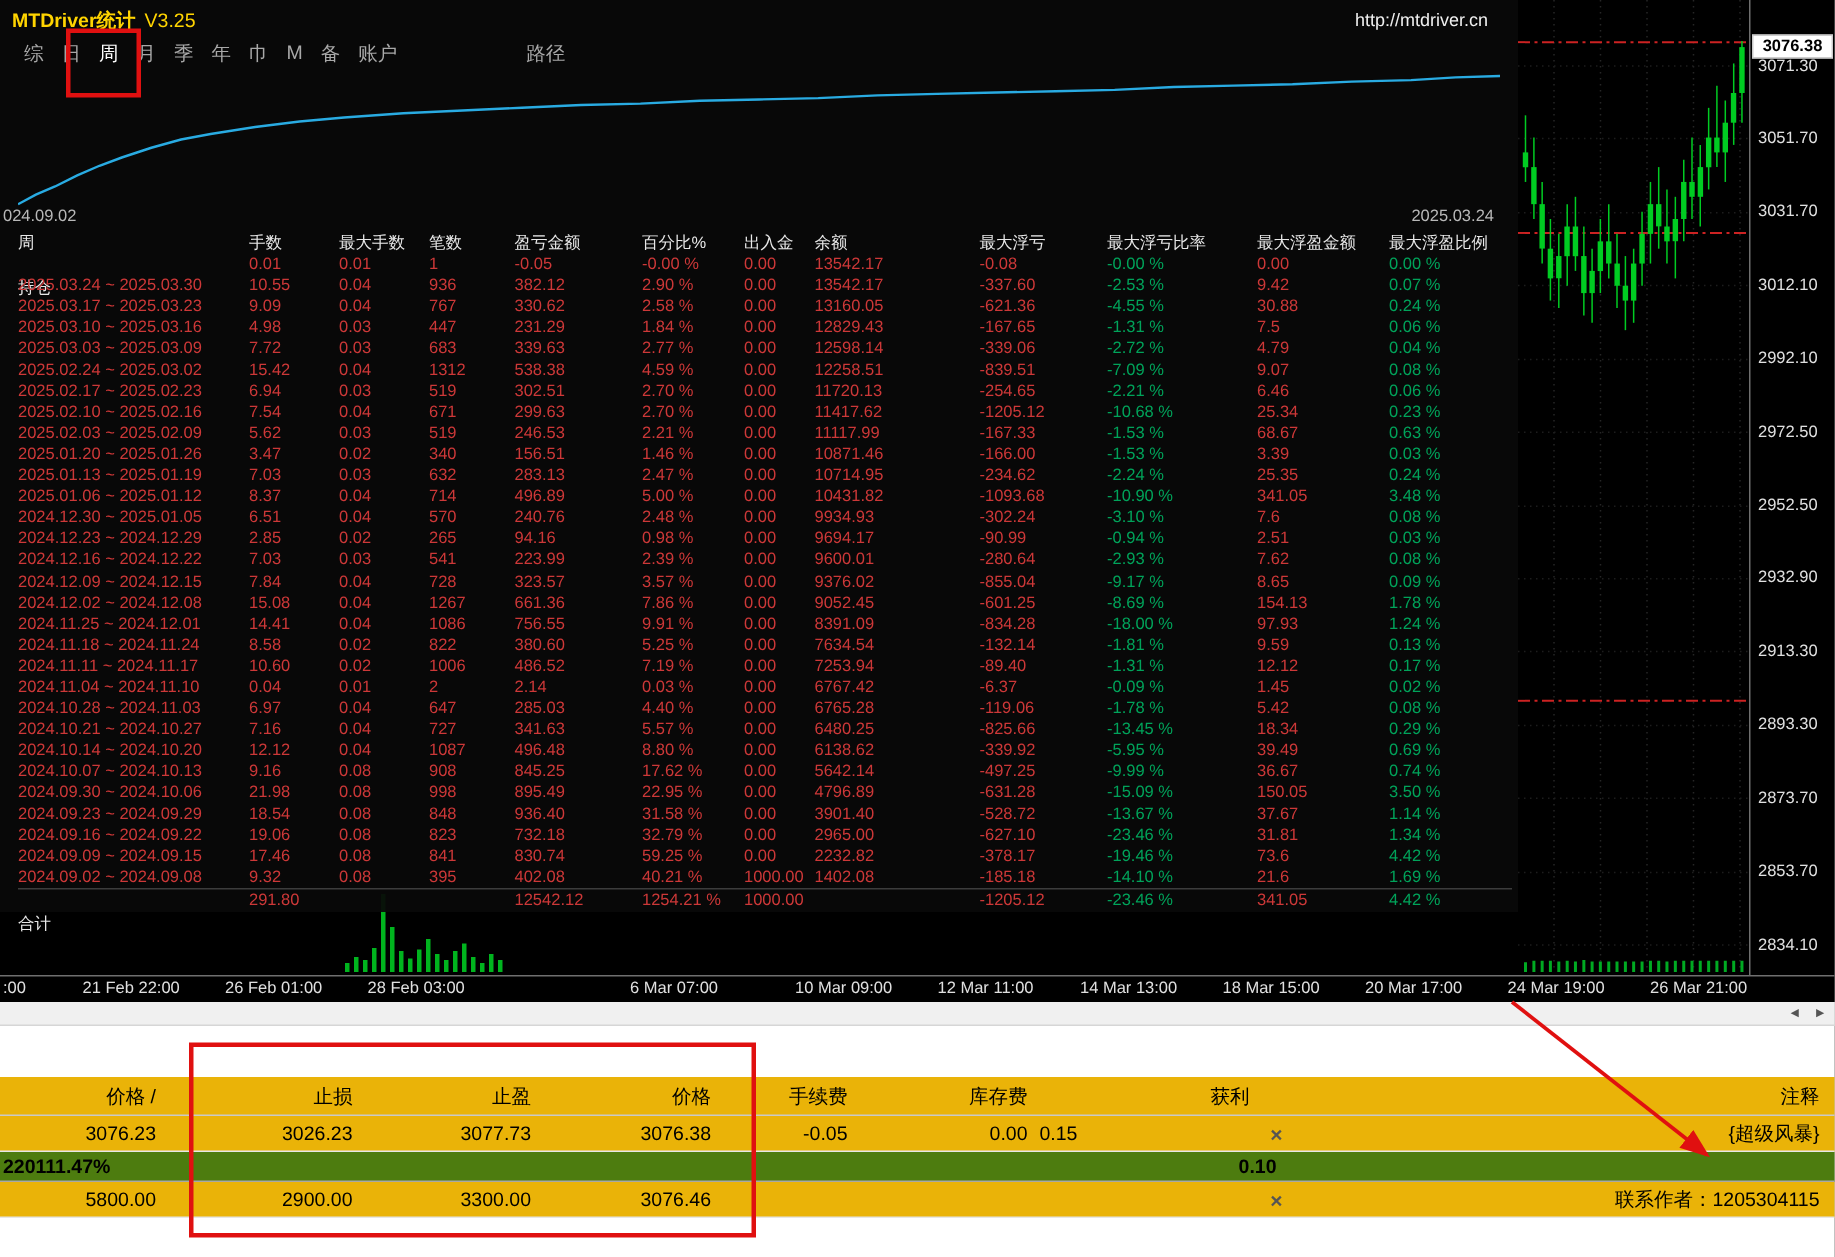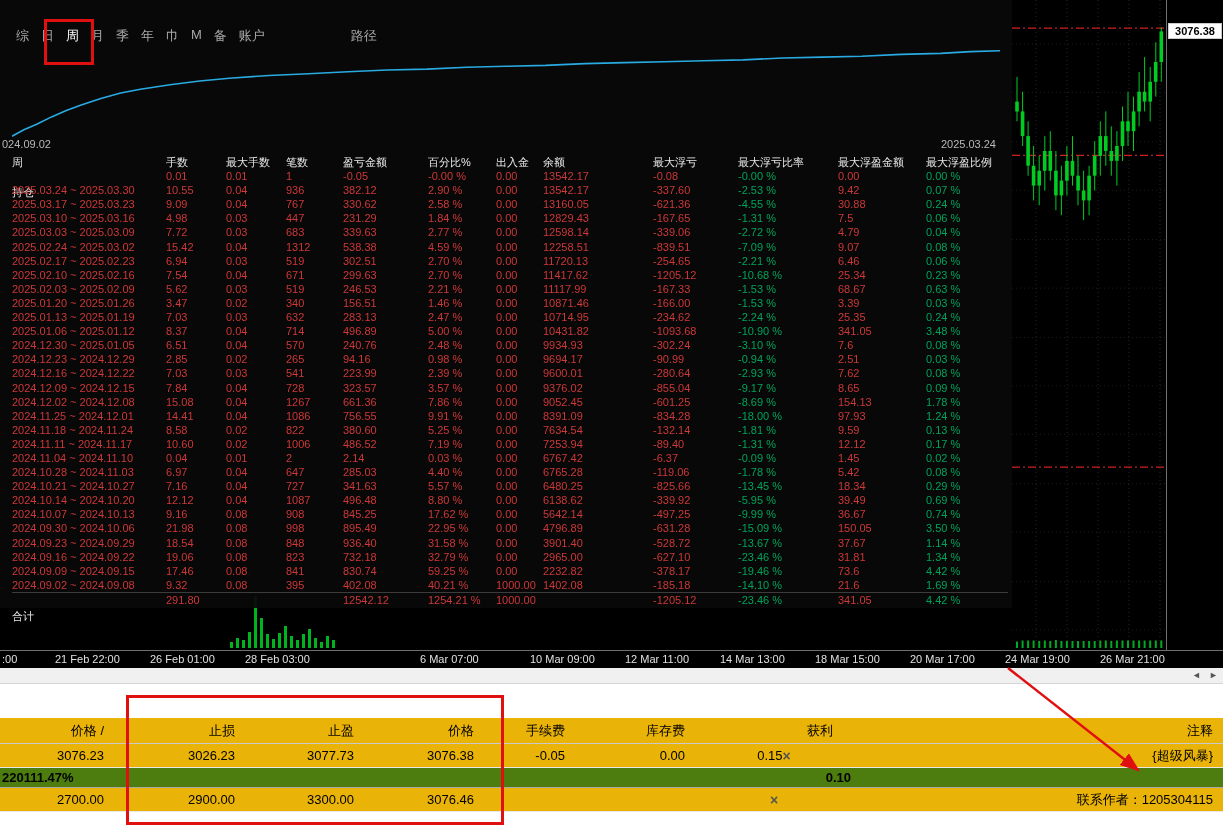--- a/index.html
+++ b/index.html
@@ -47,21 +47,21 @@
 
   
   .terminal{position:absolute;left:0;top:668px;width:1223px;height:170px;background:#fff;color:#000;font-size:13px;z-index:3;}
   .scroll-strip{position:absolute;left:0;top:0;width:1223px;height:16px;background:#f0f0f0;border-bottom:1px solid #d6d6d6;}
   .scroll-btn{position:absolute;top:0;width:17px;height:15px;text-align:center;font-size:9px;color:#555;line-height:15px;cursor:pointer;}
   #terminal-table{position:absolute;left:0;top:50px;width:1223px;}
   .trow{display:grid;grid-template-columns:112px 131px 119px 120px 91px 120px 176px 1fr;align-items:center;
     height:24px;border-bottom:1px solid #e6e6e6;background:#eab308;}
   .trow span{text-align:right;padding-right:8px;white-space:nowrap;}
   .trow.thead{height:26px;border-bottom:1px solid #c9c9c9;}
-  .pcell{display:flex;justify-content:center;align-items:center;gap:0;padding-right:14px !important;}
+  .pcell{display:flex;justify-content:space-between;align-items:center;gap:0;padding-right:14px !important;}
   .pcell span{padding-right:0 !important;}
   .close-x{color:#555;font-weight:bold;font-size:14px;cursor:pointer;line-height:14px;}
   .comment{padding-right:10px !important;}
   .tsummary{position:relative;height:20px;background:#4d7c0f;font-weight:bold;border-bottom:1px solid #a8a8a8;}
   .ts-left{position:absolute;left:2px;top:2px;}
   .ts-profit{position:absolute;right:372px;top:2px;}
 
   
   .anno{position:absolute;border:3px solid #e01010;z-index:50;pointer-events:none;}
   #anno-box-tab{left:44px;top:19px;width:50px;height:46px;}
@@ -191,20 +191,35 @@
         <rect x="136.4" y="81.8" width="3.6" height="19.8" fill="#00cc22"></rect>
         <rect x="137.2" y="640.5" width="2" height="7.5" fill="#00aa22"></rect>
         <line x1="143.8" y1="42.3" x2="143.8" y2="96.6" stroke="#00cc22" stroke-width="1"></line>
         <rect x="141.9" y="62.0" width="3.6" height="19.8" fill="#00cc22"></rect>
         <rect x="142.8" y="640.5" width="2" height="7.5" fill="#00aa22"></rect>
         <line x1="149.3" y1="27.4" x2="149.3" y2="81.8" stroke="#00cc22" stroke-width="1"></line>
         <rect x="147.5" y="31.4" width="3.6" height="30.6" fill="#00cc22"></rect>
         <rect x="148.3" y="640.5" width="2" height="7.5" fill="#00aa22"></rect>
       </svg>
   </div>
+  <div class="price-scale" id="price-scale">
+      <div class="price-label" style="top: 37.5px;">3071.30</div>
+      <div class="price-label" style="top: 85.9218px;">3051.70</div>
+      <div class="price-label" style="top: 135.332px;">3031.70</div>
+      <div class="price-label" style="top: 183.754px;">3012.10</div>
+      <div class="price-label" style="top: 233.164px;">2992.10</div>
+      <div class="price-label" style="top: 281.585px;">2972.50</div>
+      <div class="price-label" style="top: 330.995px;">2952.50</div>
+      <div class="price-label" style="top: 379.417px;">2932.90</div>
+      <div class="price-label" style="top: 427.839px;">2913.30</div>
+      <div class="price-label" style="top: 477.249px;">2893.30</div>
+      <div class="price-label" style="top: 525.671px;">2873.70</div>
+      <div class="price-label" style="top: 575.081px;">2853.70</div>
+      <div class="price-label" style="top: 623.503px;">2834.10</div>
+    </div>
   <div class="current-price">3076.38</div>
   <div class="sep-v"></div>
   <div class="sep-h"></div>
   <div class="time-axis" id="time-axis">
       <span class="time-label" style="left: 2px;">:00</span>
       <span class="time-label" style="left: 55px;">21 Feb 22:00</span>
       <span class="time-label" style="left: 150px;">26 Feb 01:00</span>
       <span class="time-label" style="left: 245px;">28 Feb 03:00</span>
       <span class="time-label" style="left: 340px; margin-top: 22px;">4 Mar 05:00</span>
       <span class="time-label" style="left: 420px;">6 Mar 07:00</span>
@@ -212,20 +227,24 @@
       <span class="time-label" style="left: 625px; text-align: right;">12 Mar 11:00</span>
       <span class="time-label" style="left: 720px;">14 Mar 13:00</span>
       <span class="time-label" style="left: 815px;">18 Mar 15:00</span>
       <span class="time-label" style="left: 910px;">20 Mar 17:00</span>
       <span class="time-label" style="left: 1005px;">24 Mar 19:00</span>
       <span class="time-label" style="left: 1100px;">26 Mar 21:00</span>
     </div>
 </div>
 
 <div class="overlay">
+  <div class="ov-head">
+    <span class="ov-title">MTDriver统计</span><span class="ov-version">V3.25</span>
+    <span class="ov-url">http://mtdriver.cn</span>
+  </div>
   <div class="tabs" id="tabs">
       <span class="tab">综</span>
       <span class="tab">日</span>
       <span class="tab active">周</span>
       <span class="tab">月</span>
       <span class="tab">季</span>
       <span class="tab">年</span>
       <span class="tab">巾</span>
       <span class="tab">M</span>
       <span class="tab">备</span>
@@ -720,21 +739,21 @@
           <span>0.15</span>
           <span class="close-x">×</span>
         </span>
         <span class="comment">{超级风暴}</span>
       </div>
       <div class="tsummary">
         <span class="ts-left">220111.47%</span>
         <span class="ts-profit">0.10</span>
       </div>
       <div class="trow tdata">
-        <span>2700.00</span>
+        <span>5800.00</span>
         <span>2900.00</span>
         <span>3300.00</span>
         <span>3076.46</span>
         <span></span>
         <span></span>
         <span class="pcell">
           <span></span>
           <span class="close-x">×</span>
         </span>
         <span class="comment">联系作者：1205304115</span>

